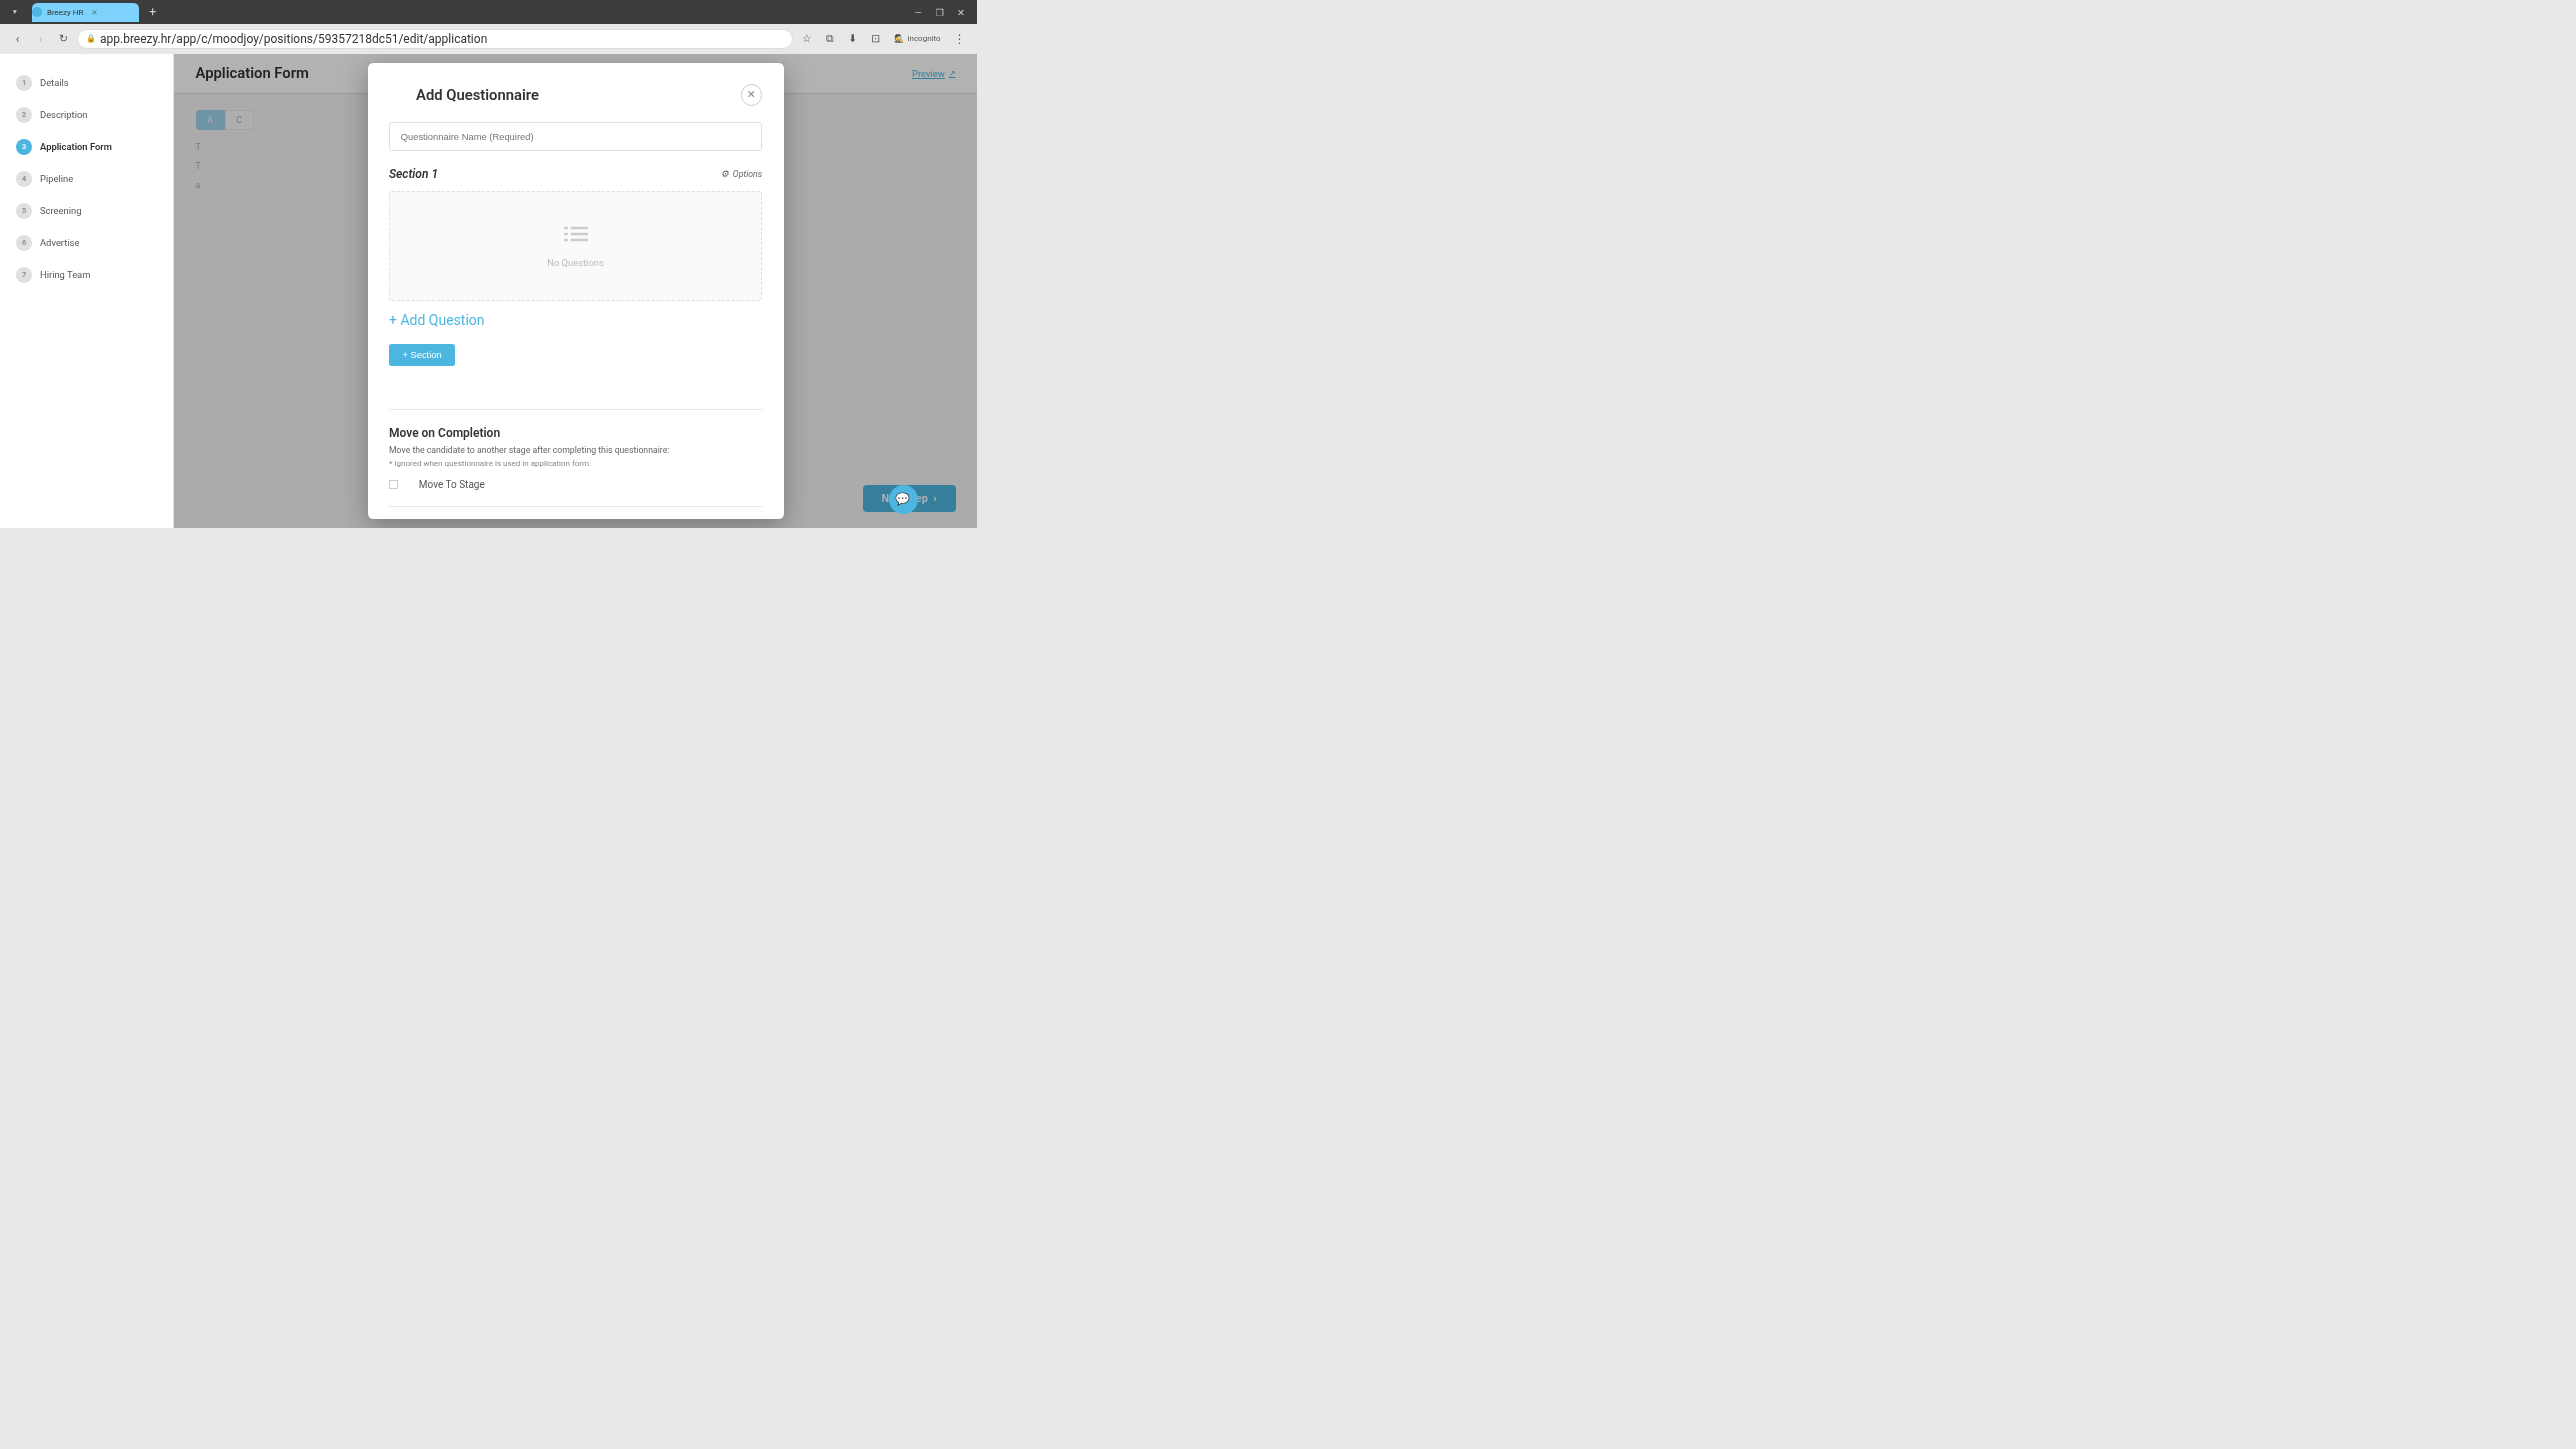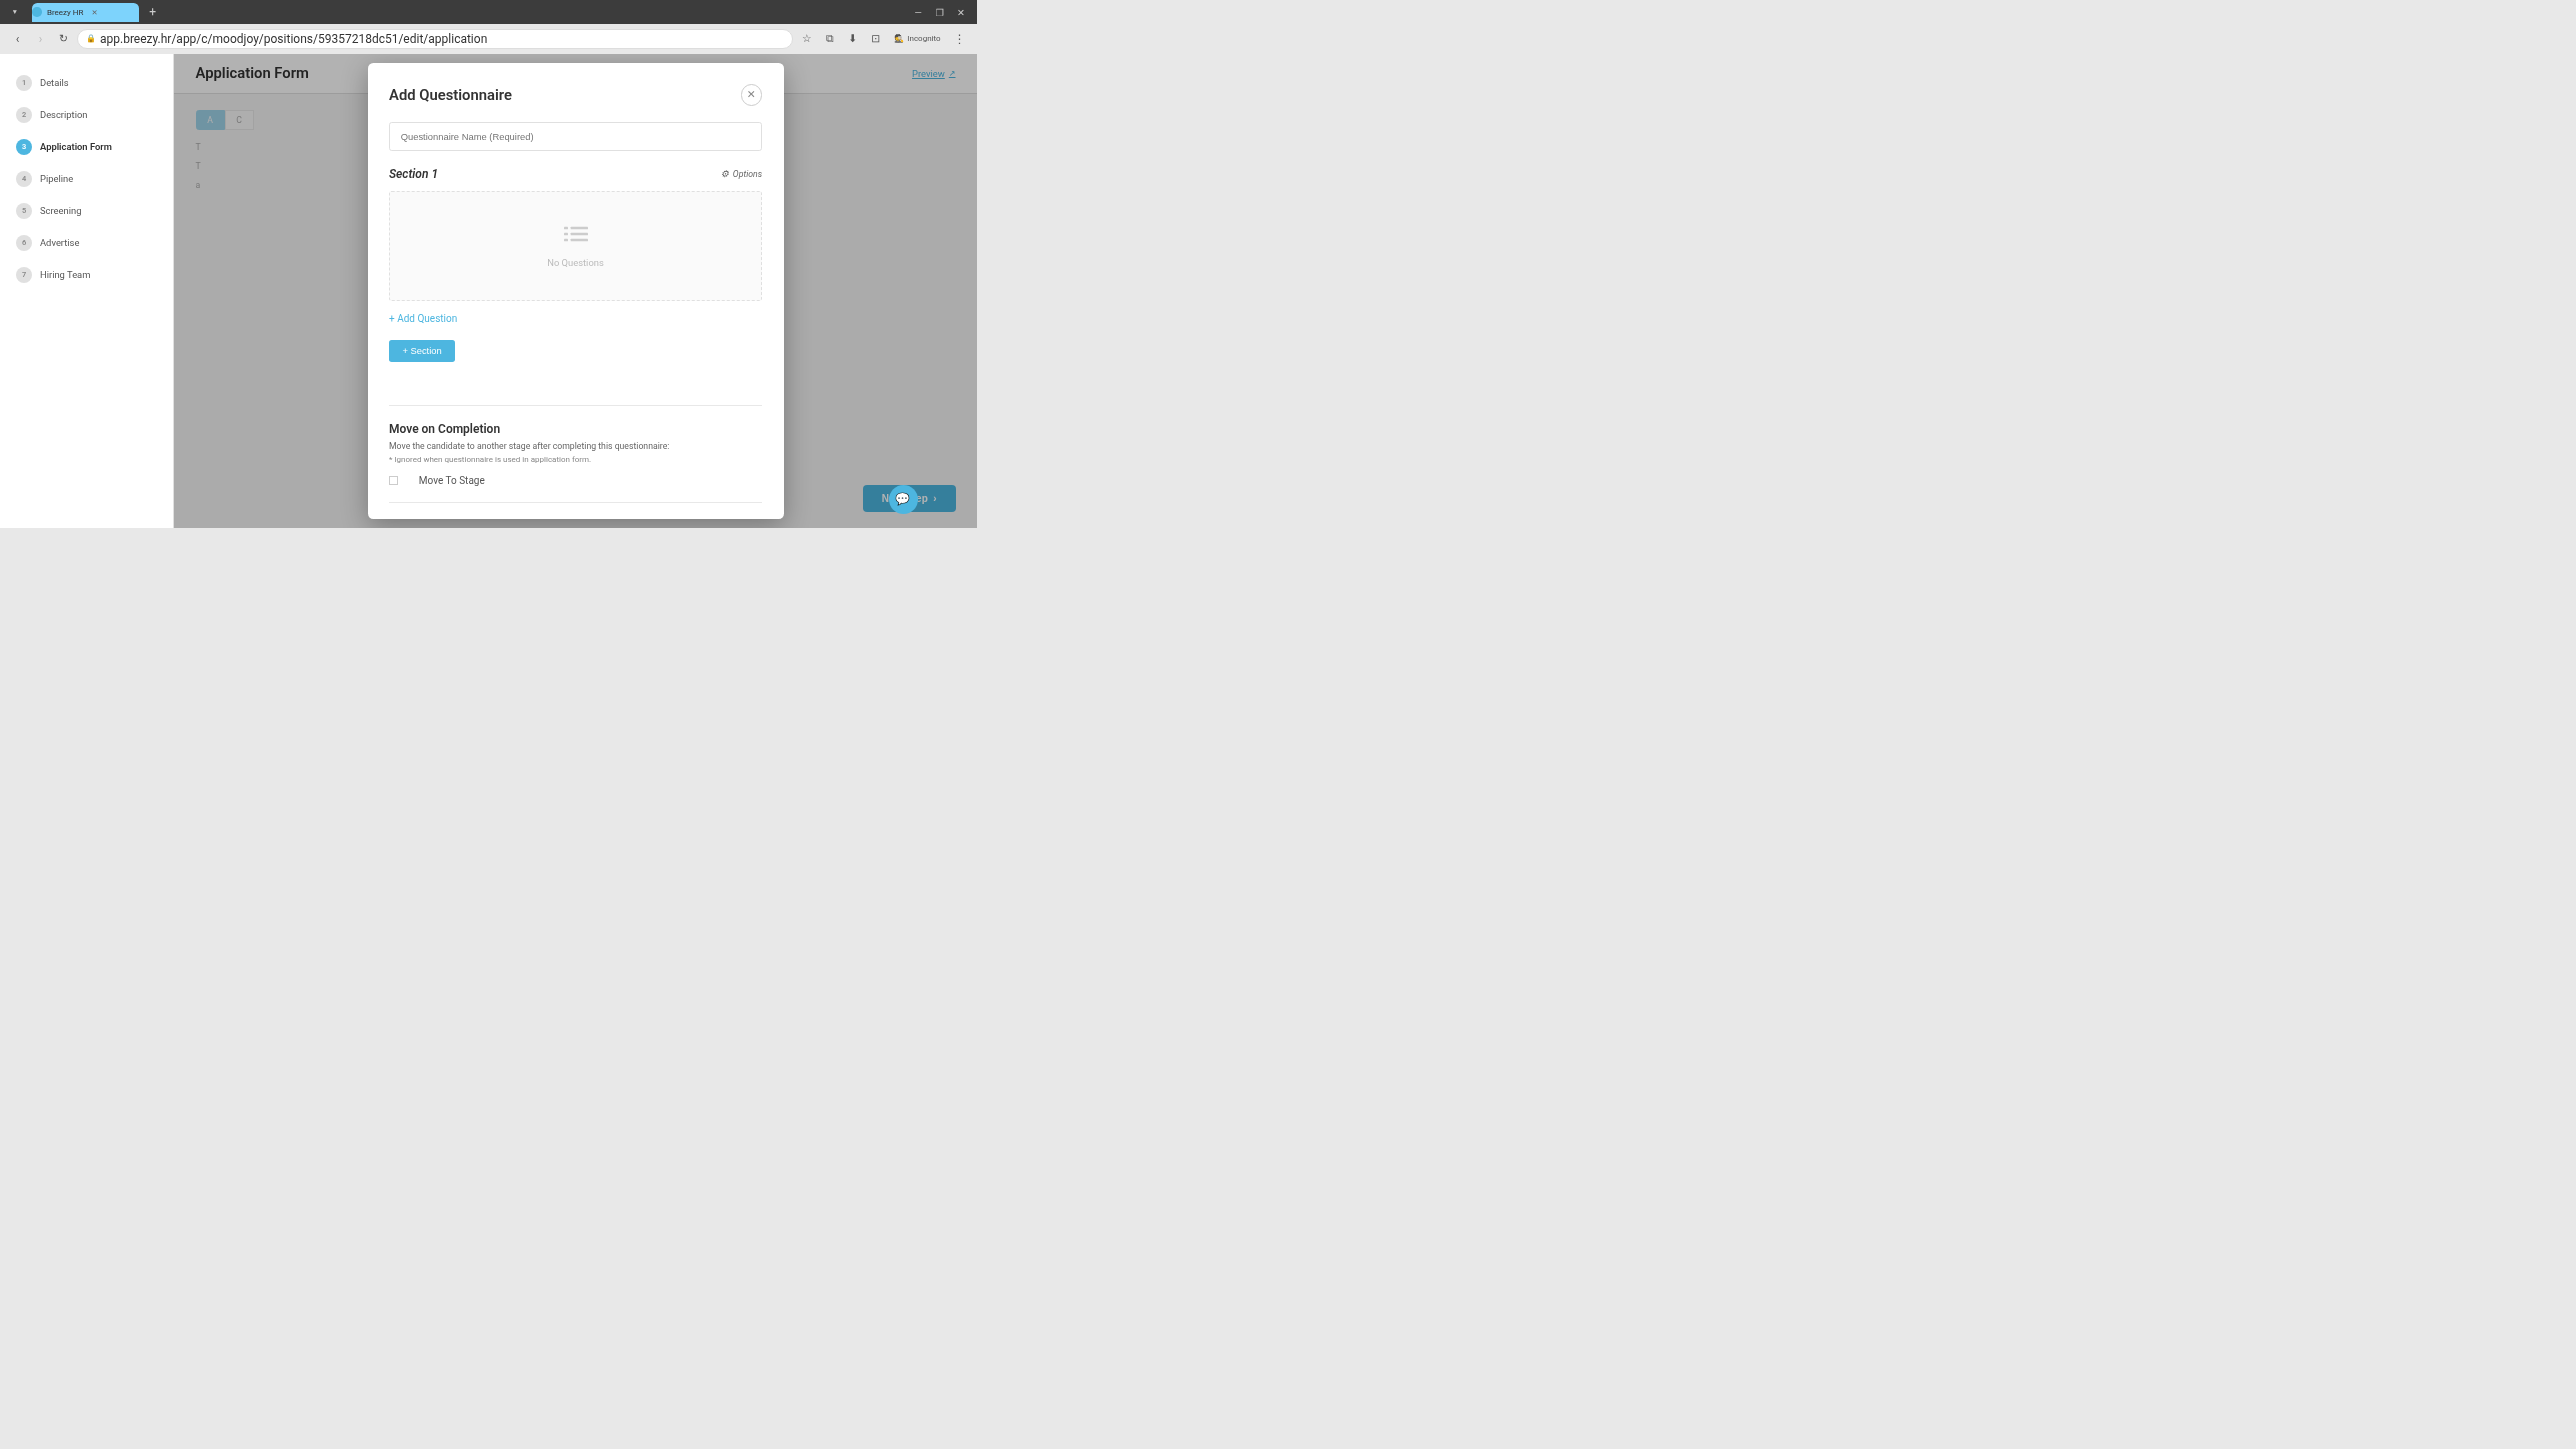--- a/index.html
+++ b/index.html
@@ -182,20 +182,21 @@
       overflow-y: auto;
       box-shadow: 0 6.7px 27px rgba(0,0,0,0.3);
       padding: 21.5px;
       position: relative;
     }
     .modal-header {
       display: flex;
       align-items: center;
       justify-content: space-between;
       margin-bottom: 16px;
+      margin-left: 27px;
     }
     .modal-title {
       font-size: 14.8px;
       font-weight: 600;
       color: #333;
     }
     .modal-close {
       width: 21.5px;
       height: 21.5px;
       border-radius: 50%;
@@ -263,21 +264,21 @@
       font-size: 21.5px;
     }
     .no-questions-text {
       font-size: 9.4px;
       color: #bbb;
     }
 
     
     .add-question-btn {
       color: #4db6e0;
-      font-size: 10px;
+      font-size: 14px;
       cursor: pointer;
       margin-bottom: 16px;
       display: inline-block;
     }
 
     
     .add-section-btn {
       background: #4db6e0;
       color: white;
       border: none;

